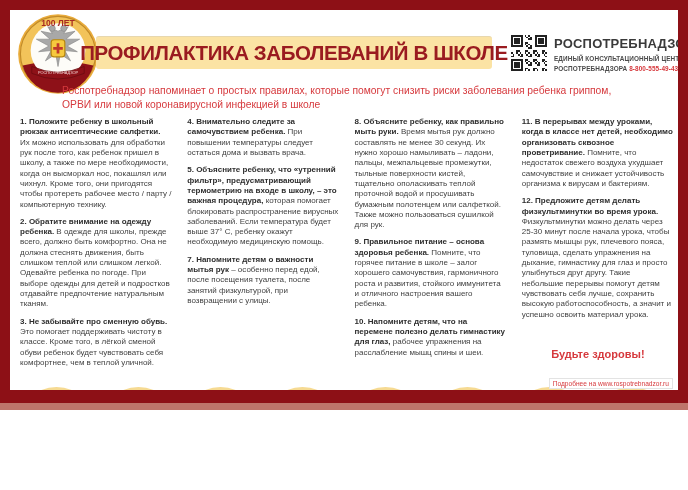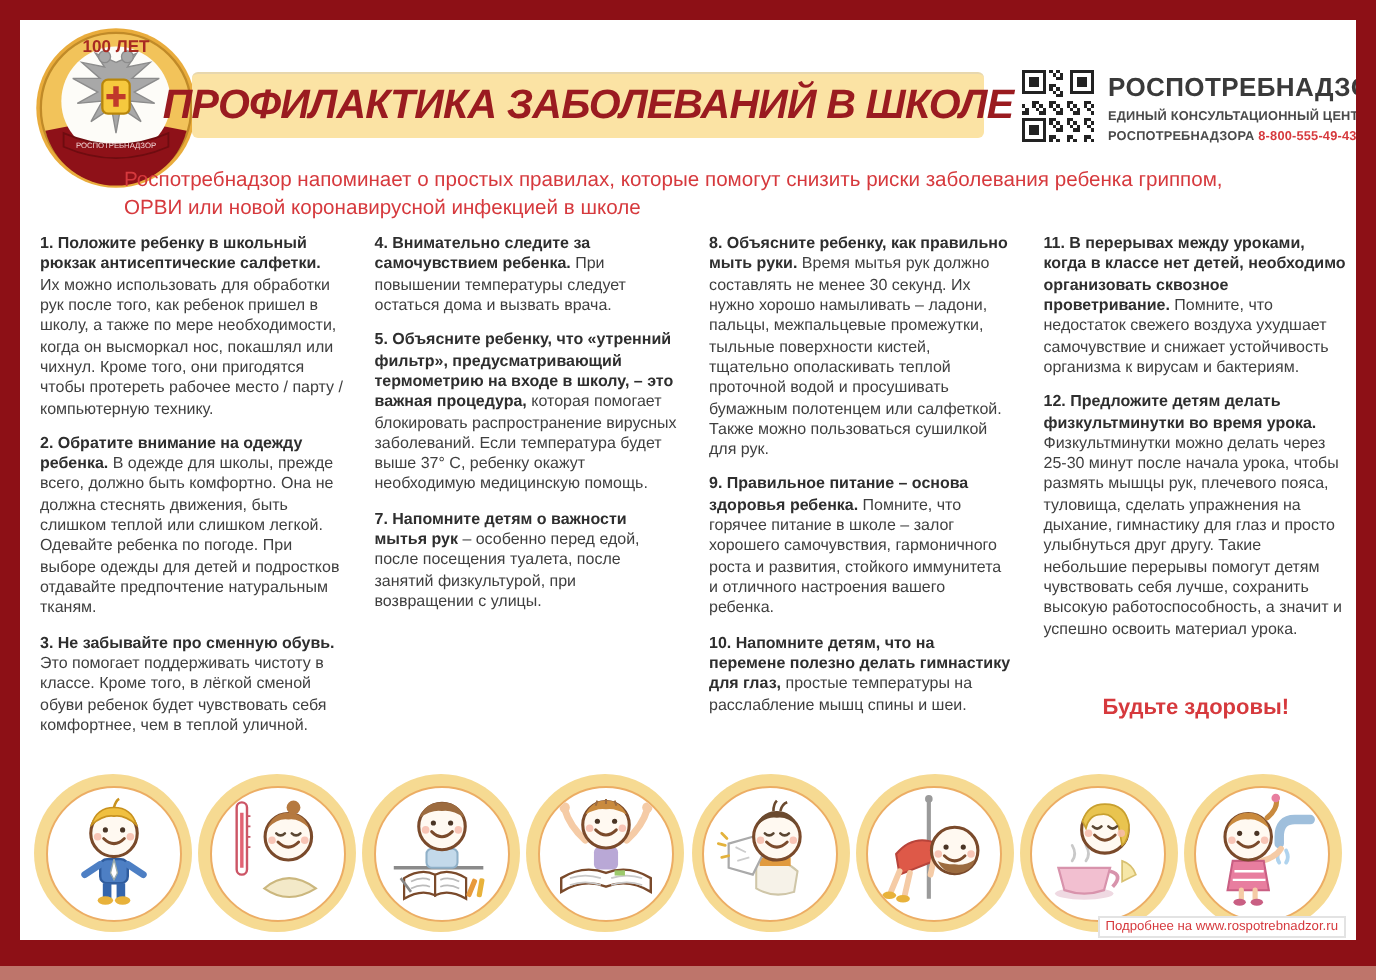--- a/index.html
+++ b/index.html
@@ -1,26 +1,26 @@
 <!DOCTYPE html>
 <html><head>
 <meta charset="utf-8">
 <style>
   html,body{margin:0;padding:0;background:#ffffff;}
-  .page{position:relative;width:688px;height:490px;background:#fff;overflow:hidden;
+  .page{position:relative;width:688px;height:410px;background:#fff;overflow:hidden;
         font-family:"Liberation Sans","DejaVu Sans",sans-serif;}
   .frame{position:absolute;inset:0;border:10px solid var(--border,#8D1016);
          border-bottom-width:20px;pointer-events:none;z-index:5;}
   .frame-light{position:absolute;left:0;right:0;bottom:0;height:7px;background:#BE756B;z-index:6;}
 
   
   .emblem{position:absolute;left:17px;top:13px;width:82px;height:82px;}
   .title-banner{position:absolute;left:96px;top:36px;width:396px;height:32px;
         background:var(--banner,#FBE3A4);border-radius:3px;display:flex;align-items:center;justify-content:center;
-        border-top:1px solid #e7d7ae;font-style:italic;}
+        border-top:1px solid #e7d7ae;}
   .title-banner span{font-size:20.5px;font-weight:bold;color:var(--titleRed,#9A1B20);
         letter-spacing:-0.4px;white-space:nowrap;}
   .agency{position:absolute;left:511px;top:35px;display:flex;gap:7px;align-items:flex-start;}
   .qr{width:36px;height:36px;}
   .agency-name{font-size:13px;font-weight:bold;color:#3A3A3A;letter-spacing:.2px;margin-top:1px;}
   .agency-sub{font-size:6.4px;font-weight:bold;color:#4A4A4A;line-height:1.5;margin-top:3px;letter-spacing:.1px;}
   .agency-sub .phone{color:var(--accent,#D6393D);}
 
   .intro{position:absolute;left:62px;right:62px;top:84px;text-align:left;
          color:var(--accent,#D6393D);font-size:10.3px;line-height:1.35;}
@@ -186,21 +186,21 @@
         <p class="tip"><span class="lead">3. Не забывайте про сменную обувь. </span><span>Это помогает поддерживать чистоту в классе. Кроме того, в лёгкой сменой обуви ребенок будет чувствовать себя комфортнее, чем в теплой уличной.</span></p>
       </div>
     <div class="col">
         <p class="tip"><span class="lead">4. Внимательно следите за самочувствием ребенка. </span><span>При повышении температуры следует остаться дома и вызвать врача.</span></p>
         <p class="tip"><span class="lead">5. Объясните ребенку, что «утренний фильтр», предусматривающий термометрию на входе в школу, – это важная процедура, </span><span>которая помогает блокировать распространение вирусных заболеваний. Если температура будет выше 37° С, ребенку окажут необходимую медицинскую помощь.</span></p>
         <p class="tip"><span class="lead">7. Напомните детям о важности мытья рук </span><span>– особенно перед едой, после посещения туалета, после занятий физкультурой, при возвращении с улицы.</span></p>
       </div>
     <div class="col">
         <p class="tip"><span class="lead">8. Объясните ребенку, как правильно мыть руки. </span><span>Время мытья рук должно составлять не менее 30 секунд. Их нужно хорошо намыливать – ладони, пальцы, межпальцевые промежутки, тыльные поверхности кистей, тщательно ополаскивать теплой проточной водой и просушивать бумажным полотенцем или салфеткой. Также можно пользоваться сушилкой для рук.</span></p>
         <p class="tip"><span class="lead">9. Правильное питание – основа здоровья ребенка. </span><span>Помните, что горячее питание в школе – залог хорошего самочувствия, гармоничного роста и развития, стойкого иммунитета и отличного настроения вашего ребенка.</span></p>
-        <p class="tip"><span class="lead">10. Напомните детям, что на перемене полезно делать гимнастику для глаз, </span><span>простые температуры на расслабление мышц спины и шеи.</span></p>
+        <p class="tip"><span class="lead">10. Напомните детям, что на перемене полезно делать гимнастику для глаз, </span><span>рабочее упражнения на расслабление мышц спины и шеи.</span></p>
       </div>
     <div class="col">
         <p class="tip"><span class="lead">11. В перерывах между уроками, когда в классе нет детей, необходимо организовать сквозное проветривание. </span><span>Помните, что недостаток свежего воздуха ухудшает самочувствие и снижает устойчивость организма к вирусам и бактериям.</span></p>
         <p class="tip"><span class="lead">12. Предложите детям делать физкультминутки во время урока. </span><span>Физкультминутки можно делать через 25-30 минут после начала урока, чтобы размять мышцы рук, плечевого пояса, туловища, сделать упражнения на дыхание, гимнастику для глаз и просто улыбнуться друг другу. Такие небольшие перерывы помогут детям чувствовать себя лучше, сохранить высокую работоспособность, а значит и успешно освоить материал урока.</span></p>
         <div class="closing">Будьте здоровы!</div>
       </div>
   </div>
 
   <div class="kids" id="kids">
       <div class="kid">

